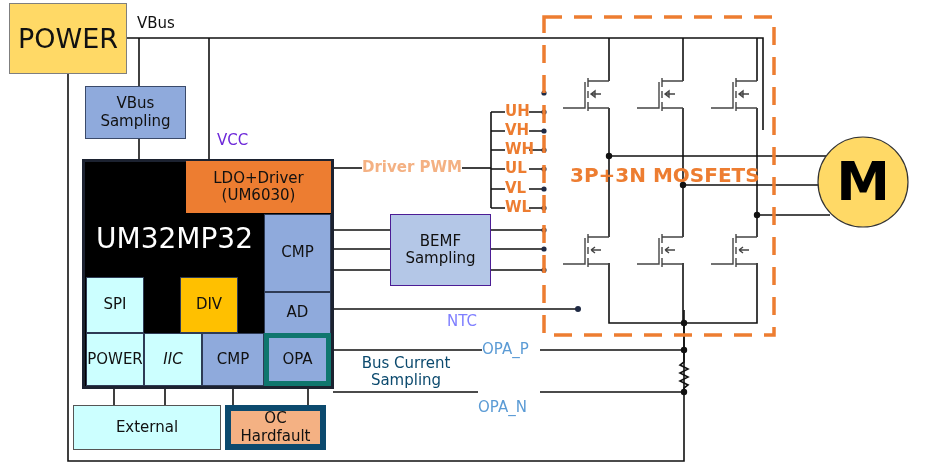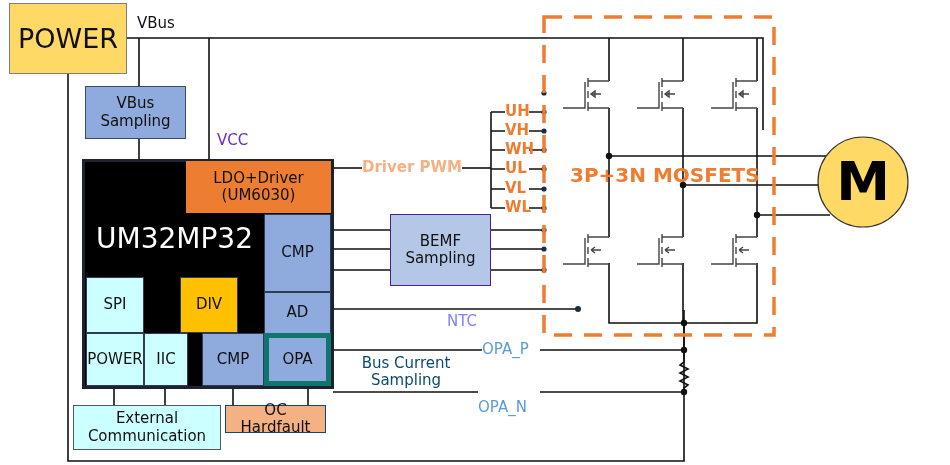--- a/index.html
+++ b/index.html
@@ -135,21 +135,21 @@
 </div>
 <div class="box" style="left:86px;top:277px;width:58px;height:56px;background:#CCFFFF;border:1px solid #2e3b55;font-size:15px;">
   <span>SPI</span>
 </div>
 <div class="box" style="left:144px;top:277px;width:58px;height:56px;background:#FFC000;border:1px solid #2e3b55;font-size:15px;margin-left:36px;">
   <span>DIV</span>
 </div>
 <div class="box" style="left:86px;top:333px;width:58px;height:53px;background:#CCFFFF;border:1px solid #2e3b55;font-size:15px;">
   <span>POWER</span>
 </div>
-<div class="box" style="left:144px;top:333px;width:44px;height:53px;background:#CCFFFF;border:1px solid #2e3b55;font-size:15px;">
+<div class="box" style="left:144px;top:333px;width:58px;height:53px;background:#CCFFFF;border:1px solid #2e3b55;font-size:15px;font-style:italic;">
   <span>IIC</span>
 </div>
 <div class="box" style="left:202px;top:333px;width:62px;height:53px;background:#8FAADC;border:1px solid #2e3b55;font-size:15px;">
   <span>CMP</span>
 </div>
 <div class="box" style="left:264px;top:333px;width:67px;height:53px;background:#8FAADC;border:5px solid #0f766e;font-size:15px;">
   <span>OPA</span>
 </div>
 
 <div class="lbl" style="left:362px;top:160px;font-size:15px;color:#F4B183;font-weight:bold;">Driver PWM</div>
@@ -178,19 +178,18 @@
 
 <div class="box" style="left:350px;top:351px;width:112px;height:42px;font-size:15px;color:#0c4a6e;flex-direction:column;">
   <span>Bus Current</span>
   <span>Sampling</span>
 </div>
 <div class="lbl" style="left:482px;top:342px;font-size:15px;color:#5B9BD5;">OPA_P</div>
 <div class="lbl" style="left:478px;top:400px;font-size:15px;color:#5B9BD5;">OPA_N</div>
 
 <div class="box" style="left:73px;top:405px;width:148px;height:45px;background:#CCFFFF;border:1px solid #555;font-size:15px;flex-direction:column;">
   <span>External</span>
-  <span>Communication</span>
 </div>
 
-<div class="box" style="left:225px;top:405px;width:101px;height:28px;background:#F4B183;border:1px solid #0c4a6e;font-size:15px;flex-direction:column;">
+<div class="box" style="left:225px;top:405px;width:101px;height:45px;background:#F4B183;border:6px solid #0c4a6e;font-size:15px;flex-direction:column;">
   <span>OC</span>
   <span>Hardfault</span>
 </div>
 
 </body></html>

